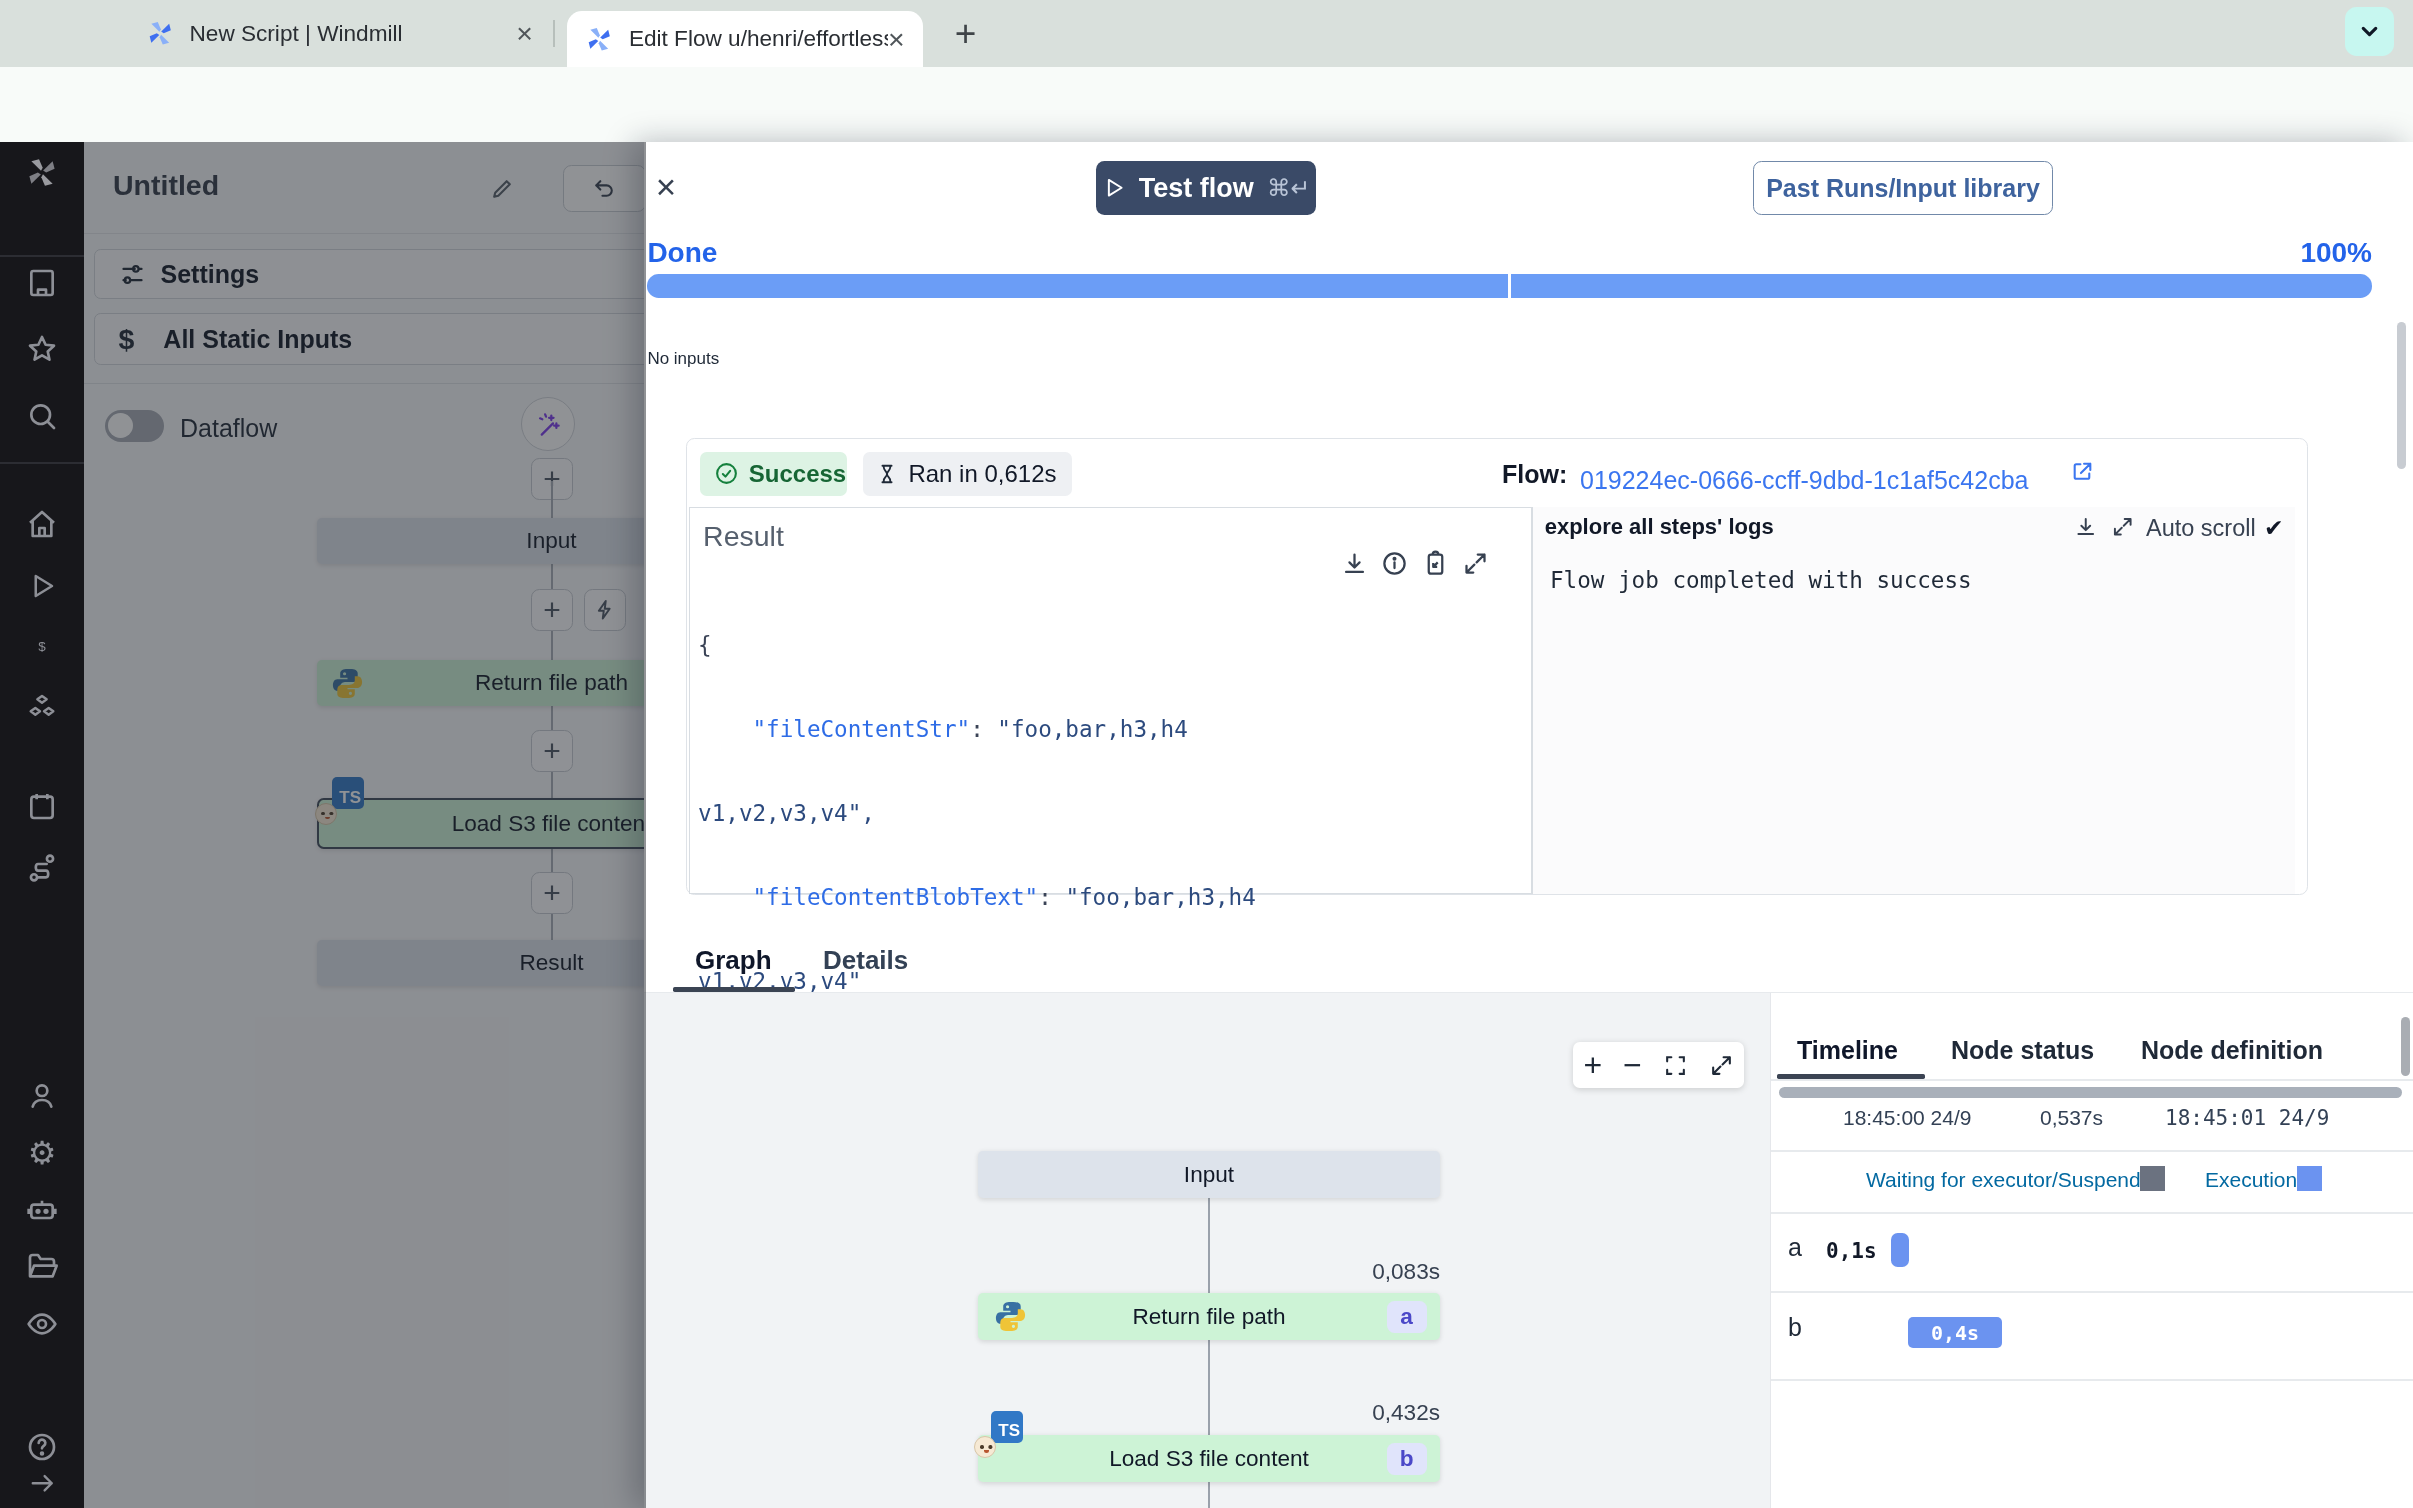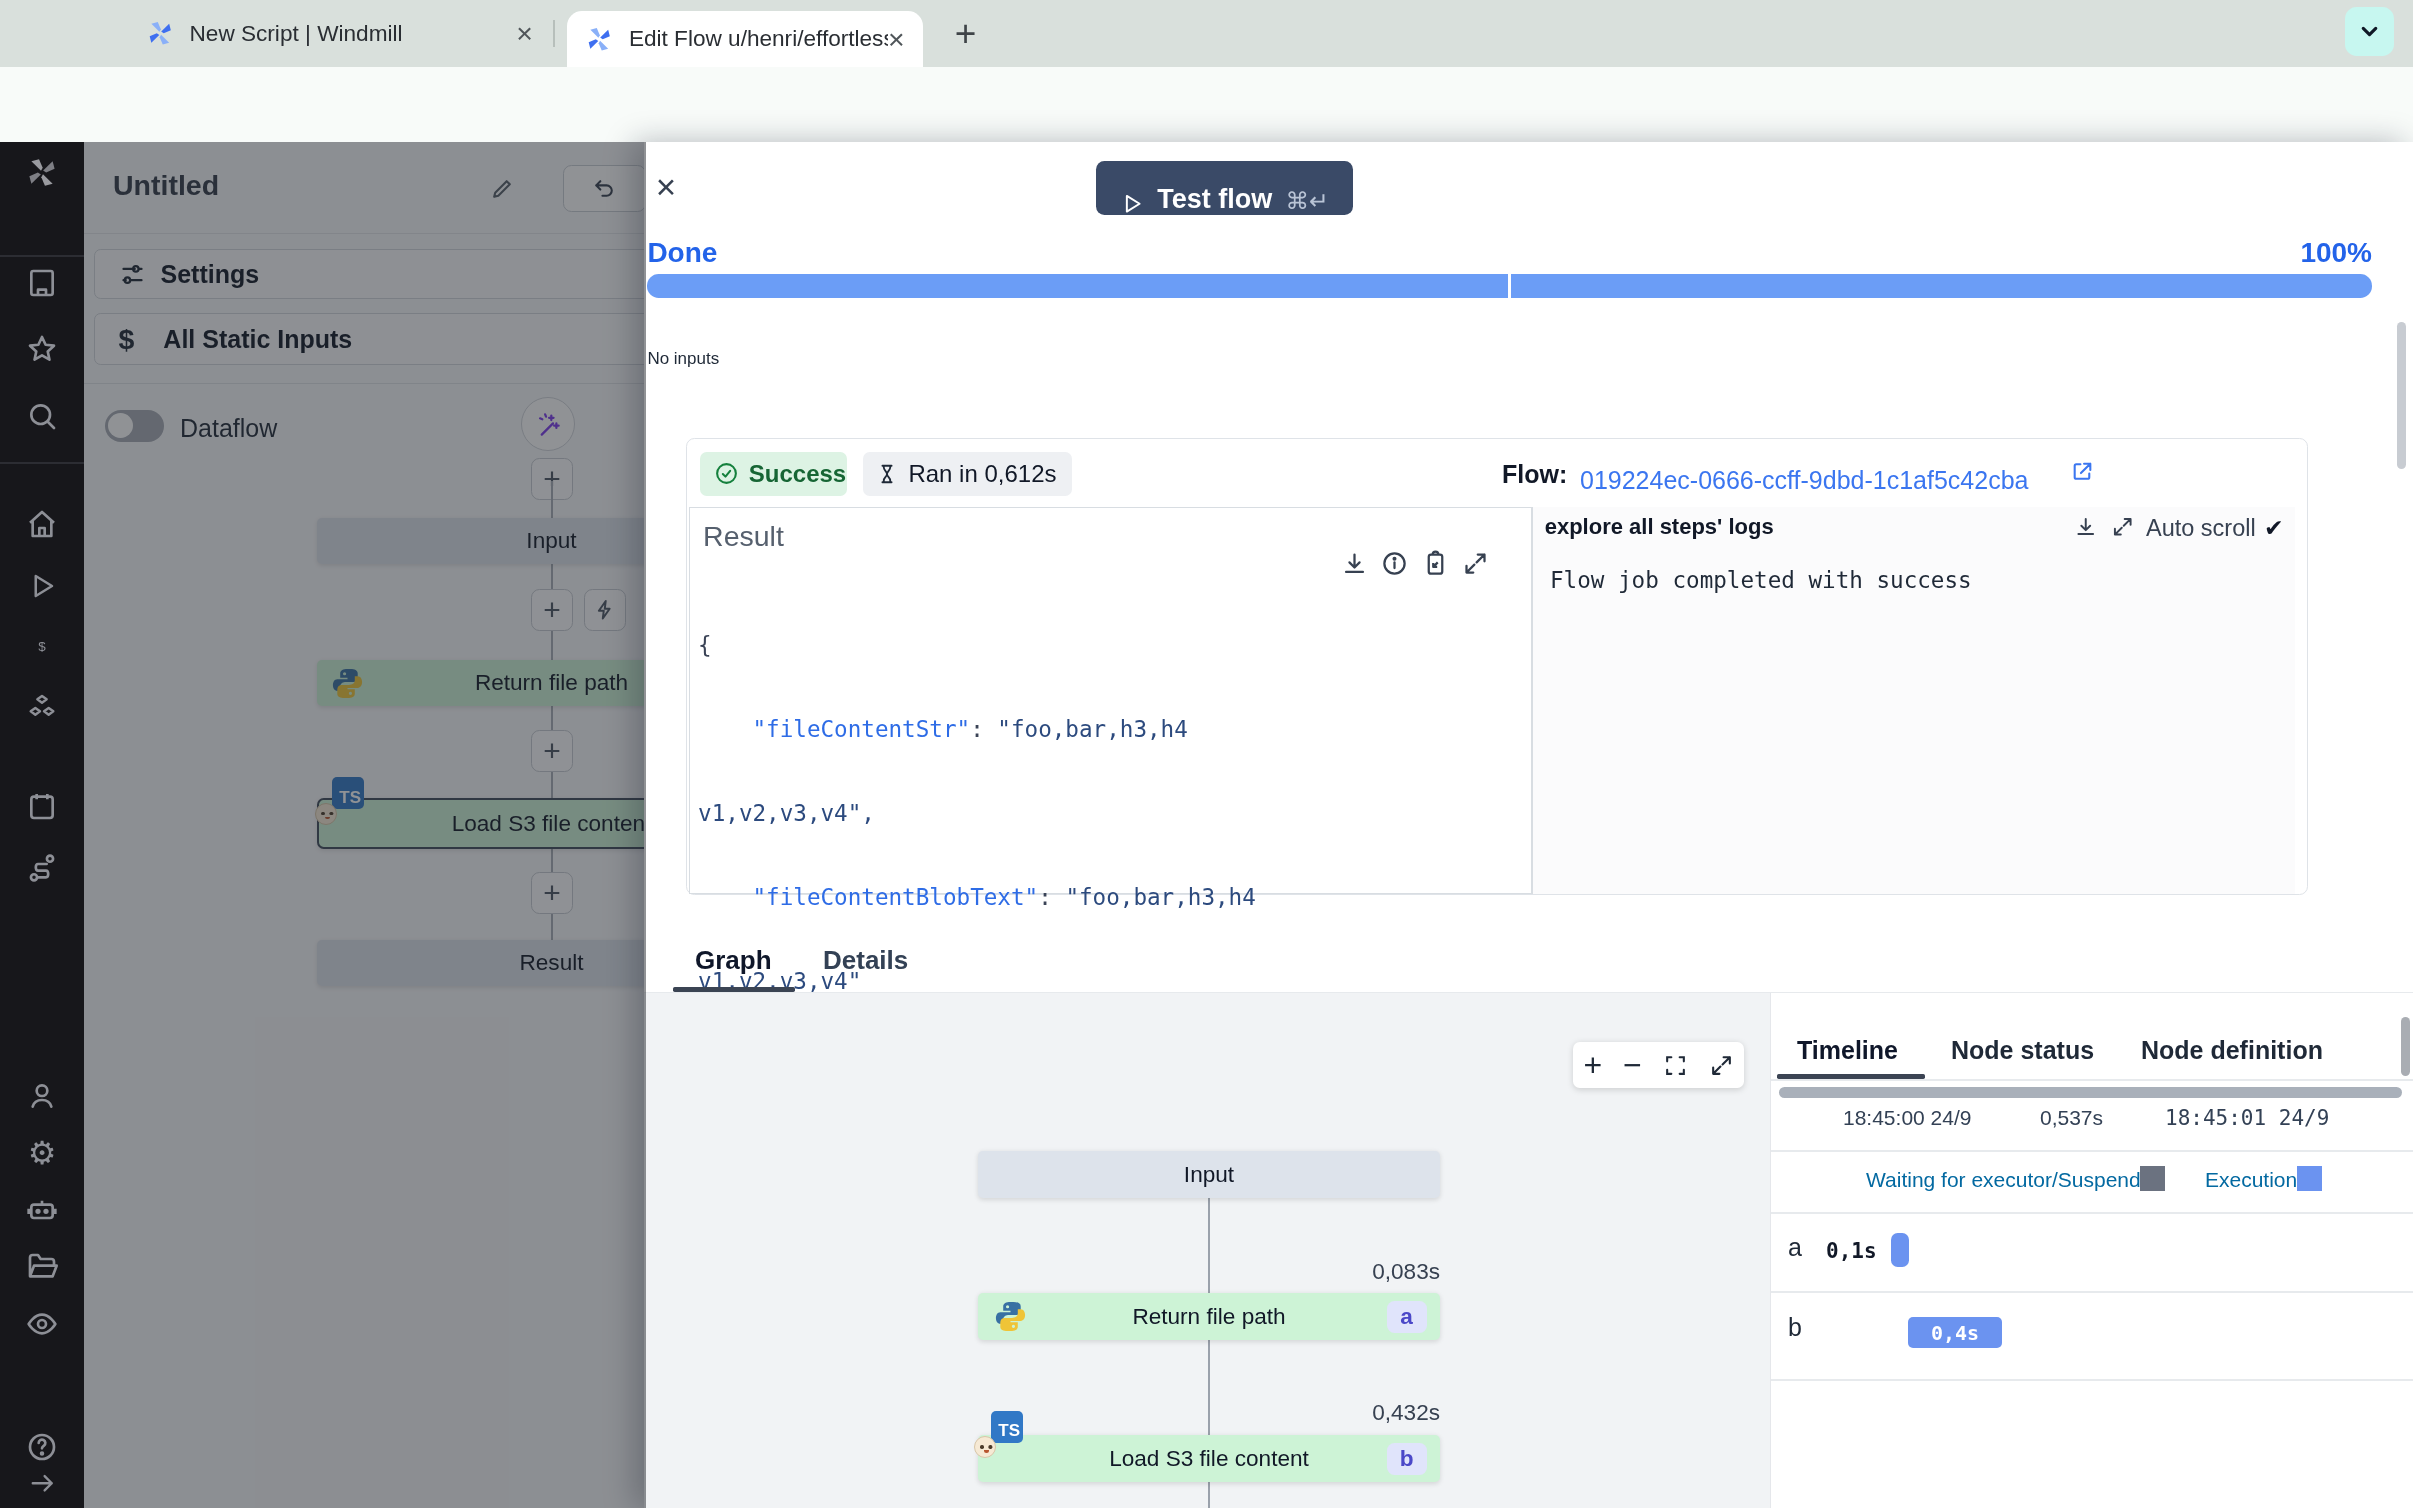--- a/index.html
+++ b/index.html
@@ -364,29 +364,30 @@
       <span class="nlbl">Result</span>
     </div>
 
 
     <div id="editor-overlay"></div>
   </div>
 
   <div id="drawer">
     <span id="close-x" class="abs" style="left:11.7px;top:27px;">×</span>
 
-    <div id="test-flow-btn" class="abs" style="left:452px;top:19px;width:257px;height:54px;align-items:flex-end;">
+    <div id="test-flow-btn" class="abs" style="left:452px;top:19px;width:220px;height:54px;">
       <span>
           <svg width="23.5" height="23.5" viewBox="0 0 24 24" fill="none" stroke="#fff" stroke-width="2" stroke-linejoin="round">
             <path d="M7 4l13 8-13 8z"></path>
           </svg>
         </span>
       <span class="tl">Test flow</span>
       <span class="sc">⌘↵</span>
     </div>
+    <div class="outline-btn abs" style="left:1109px;top:19px;width:300px;height:54px;">Past Runs/Input library</div>
 
     <span id="done-lbl" class="abs" style="left:3.4px;top:95px;">Done</span>
     <span id="pct-lbl" class="abs" style="right:41px;top:95px;">100%</span>
     <div id="progress" class="abs" style="left:3.4px;top:132px;width:1725px;height:23.5px;">
       <div class="tick" style="left:861px;"></div>
     </div>
     <span id="no-inputs" class="abs" style="left:3.4px;top:207px;">No inputs</span>
     <div class="scroll-thumb abs" style="left:1753px;top:180px;width:9.2px;height:147px;background:#c8ccd2;"></div>
 
     <div id="run-card" class="abs" style="left:42px;top:296px;width:1622px;height:457px;">

